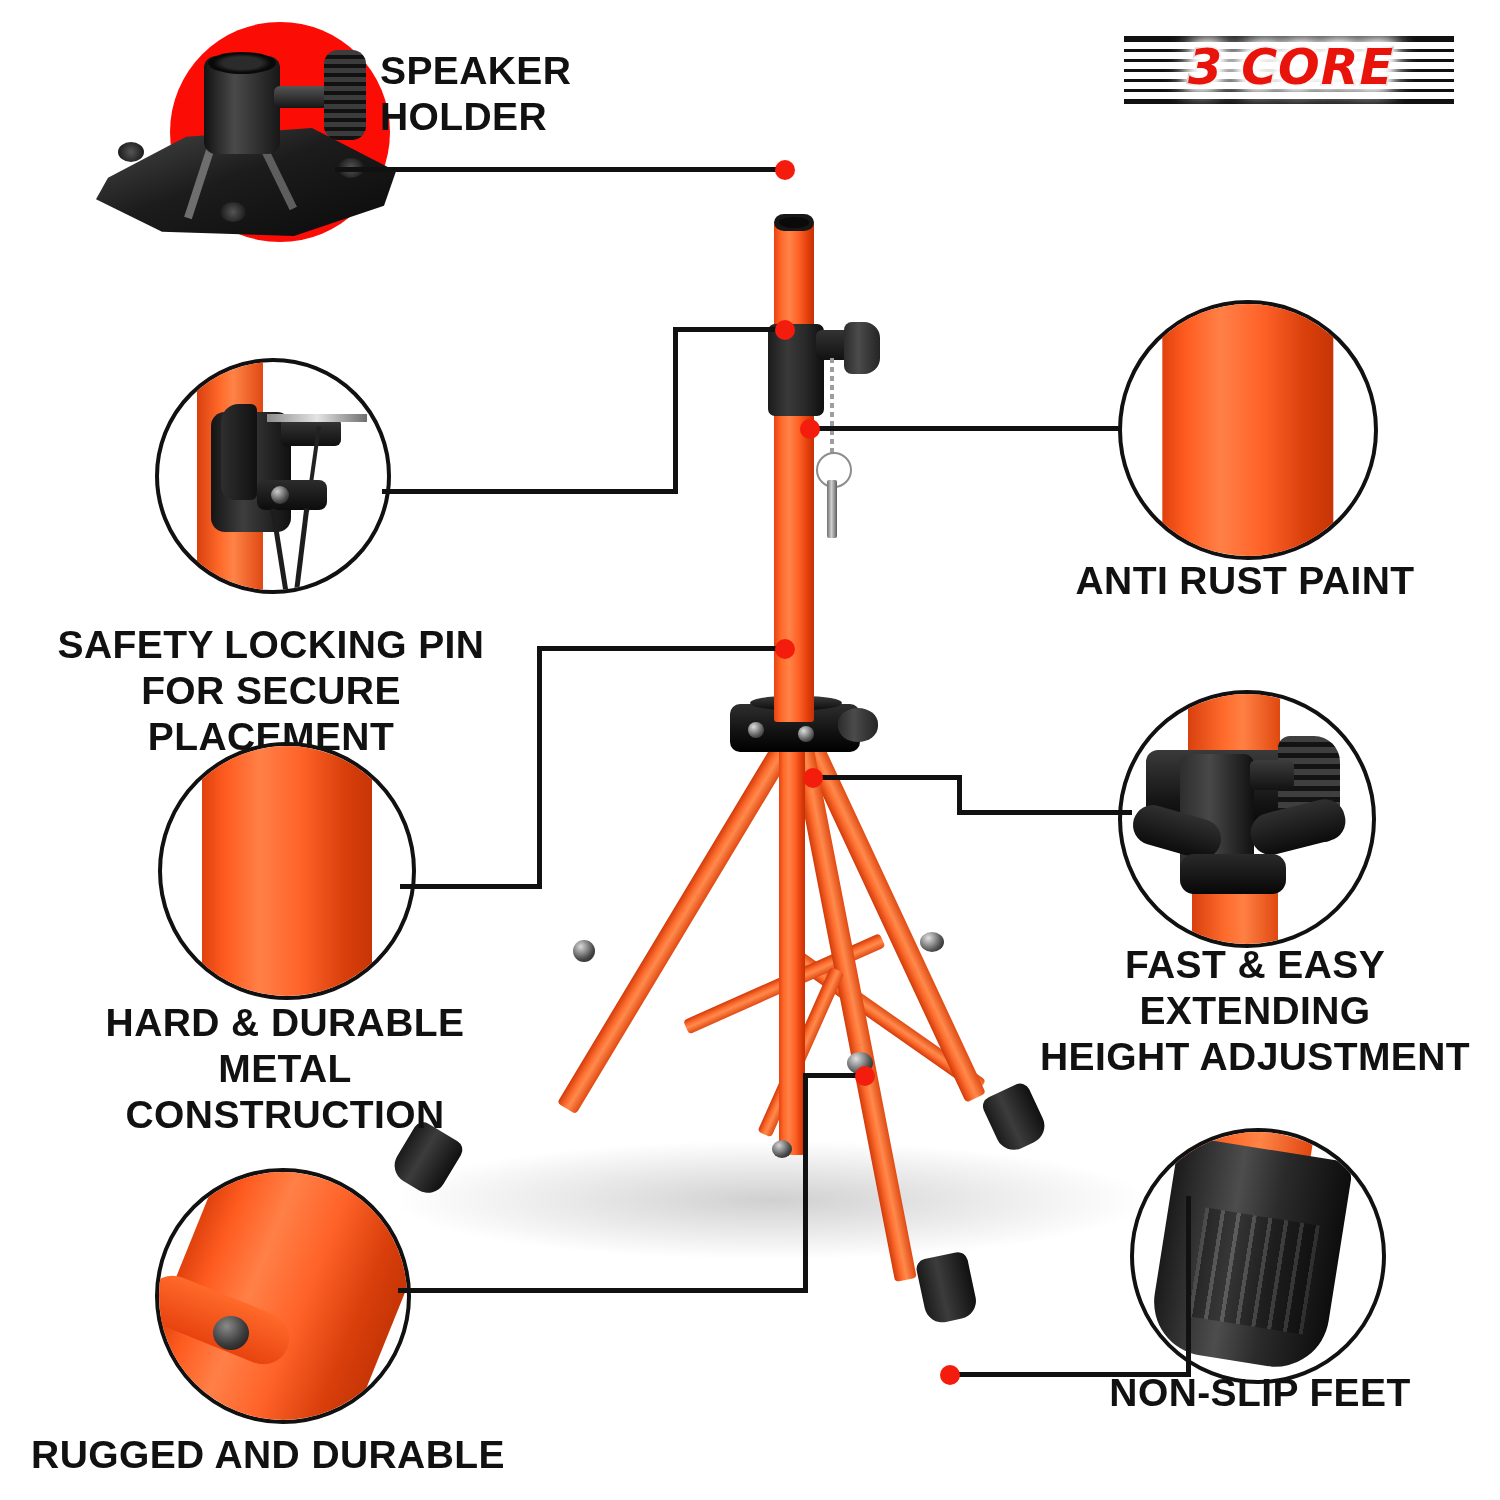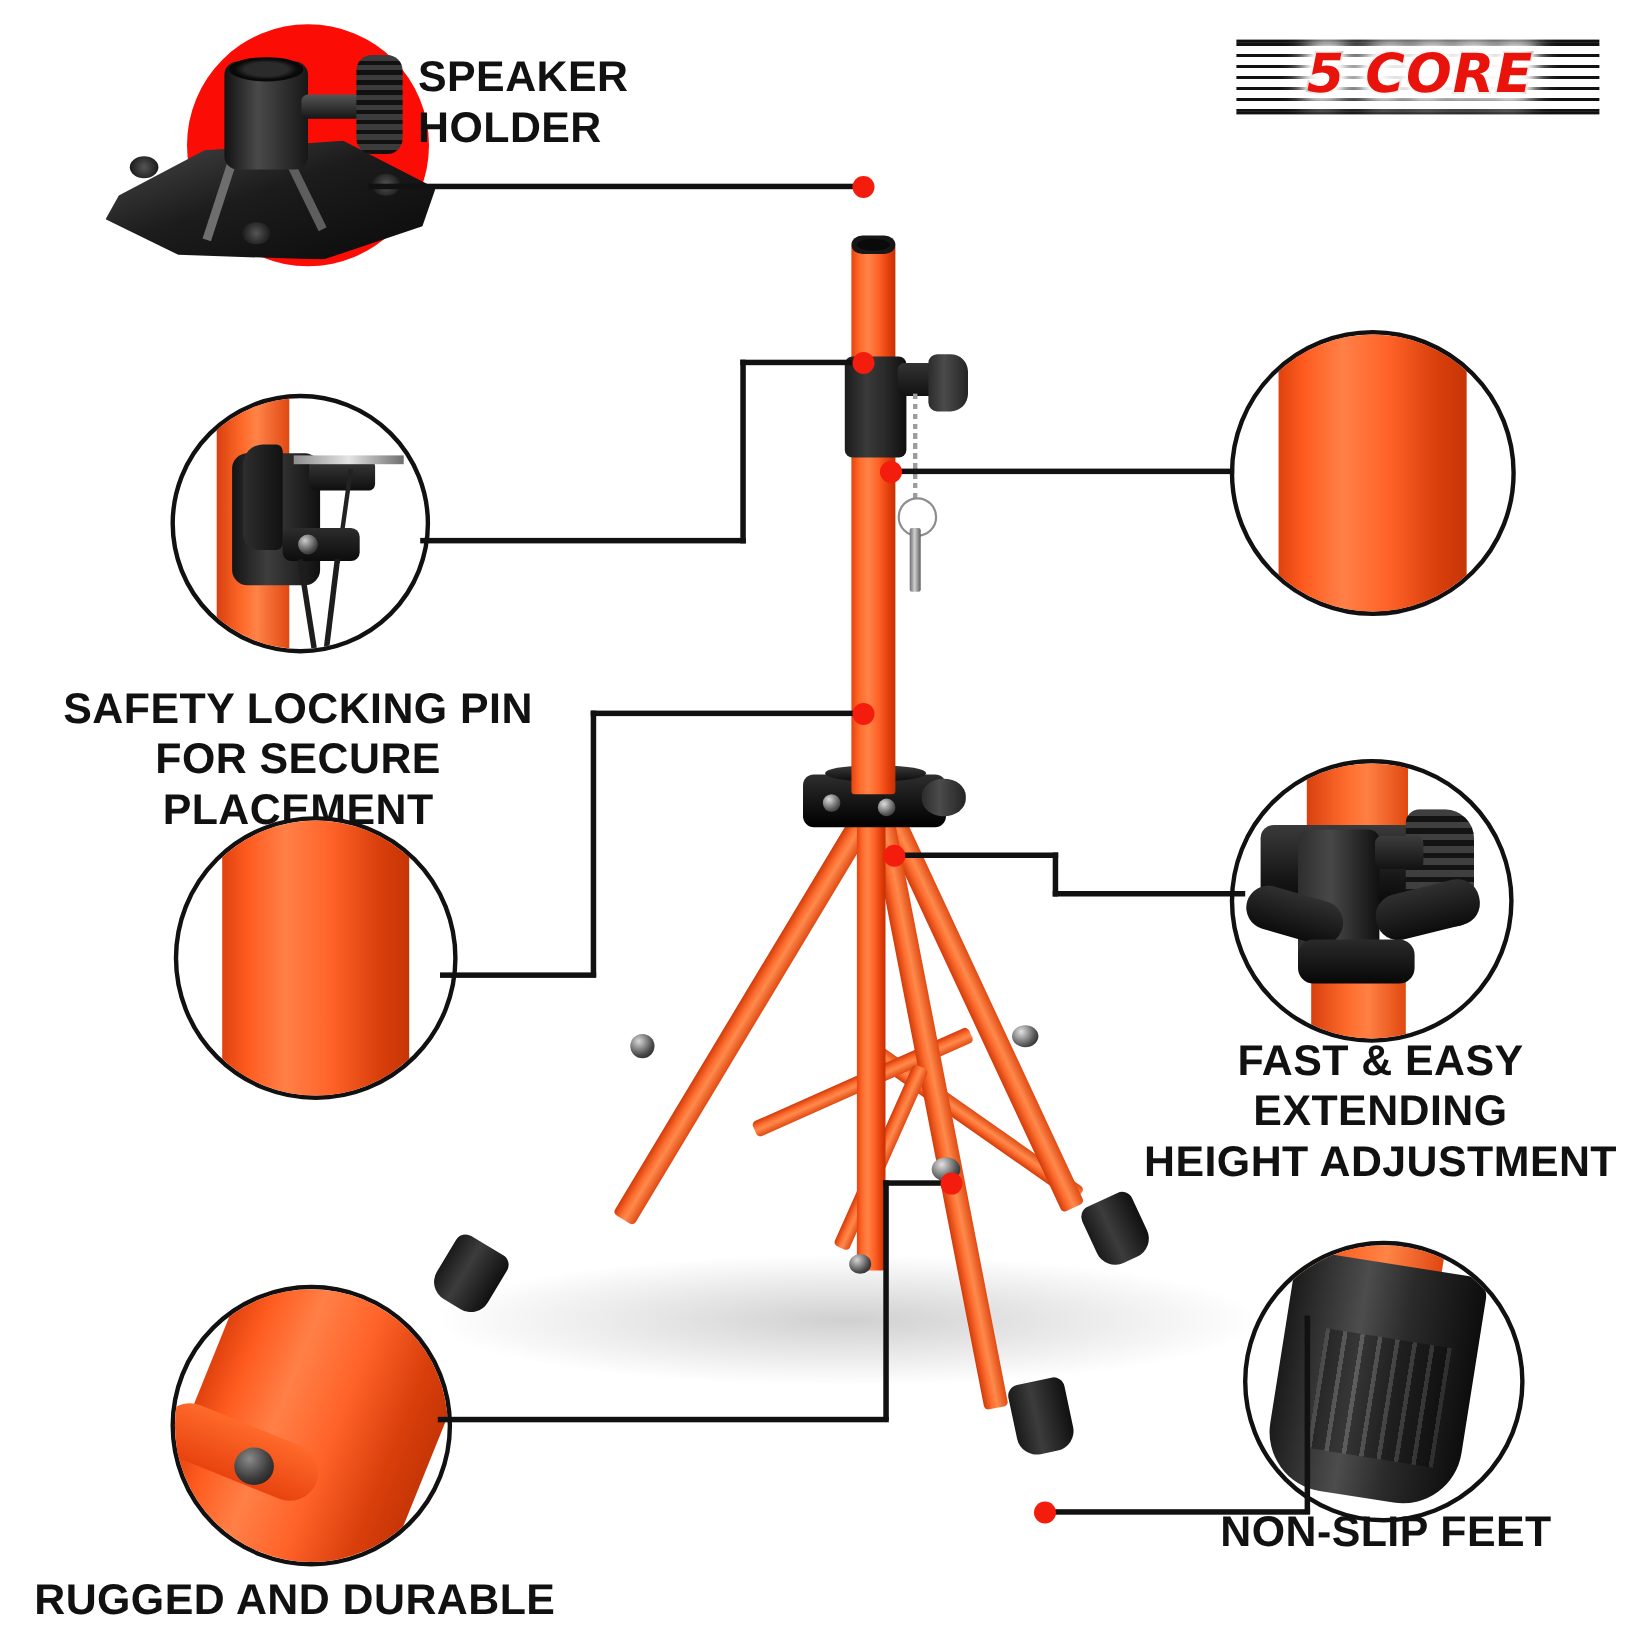--- a/index.html
+++ b/index.html
@@ -78,21 +78,21 @@
   .tube-fill.diag{transform:translateX(-50%) rotate(22deg);width:88%;height:170%;top:-32%;}
 </style>
 </head>
 <body>
 
 <div id="stage">
 
   <div id="logo">
     <div class="stripes"></div>
     <div class="wordwrap">
-      <span class="word">5 CORE</span>
+      <span class="word">3 CORE</span>
     </div>
   </div>
 
   <div id="product">
 
     <div class="shadow" style="left:60px;top:960px;width:760px;height:120px;"></div>
 
     <div class="legline" style="left:447px;top:560px;width:22px;height:430px;transform:rotate(31deg);"></div>
 
     <div class="legline" style="left:455px;top:775px;width:16px;height:230px;transform:rotate(-55deg);"></div>
@@ -184,20 +184,22 @@
   <div class="label" style="left:46px;top:622px;width:450px;">SAFETY LOCKING PIN
 FOR SECURE PLACEMENT</div>
   <div class="lead h" style="left:382px;top:489px;width:296px;"></div>
   <div class="lead v" style="left:673px;top:327px;height:167px;"></div>
   <div class="lead h" style="left:673px;top:327px;width:112px;"></div>
   <div class="dot" style="left:775px;top:320px;"></div>
 
   <div class="circle" style="left:158px;top:742px;width:250px;height:250px;">
     <div class="tube-fill"></div>
   </div>
+  <div class="label" style="left:40px;top:1000px;width:490px;">HARD &amp; DURABLE METAL
+CONSTRUCTION</div>
   <div class="lead h" style="left:400px;top:884px;width:142px;"></div>
   <div class="lead v" style="left:537px;top:646px;height:242px;"></div>
   <div class="lead h" style="left:537px;top:646px;width:248px;"></div>
   <div class="dot" style="left:775px;top:639px;"></div>
 
   <div class="circle" style="left:155px;top:1168px;width:248px;height:248px;">
     <div class="tube-fill diag"></div>
     <div class="abs" style="left:-16px;top:122px;width:150px;height:52px;border-radius:26px;
          transform:rotate(22deg);
          background:linear-gradient(to bottom,#ff6a2a,#e8430f);"></div>
@@ -206,20 +208,21 @@
   </div>
   <div class="label" style="left:28px;top:1432px;width:480px;">RUGGED AND DURABLE</div>
   <div class="lead h" style="left:398px;top:1288px;width:410px;"></div>
   <div class="lead v" style="left:803px;top:1073px;height:218px;"></div>
   <div class="lead h" style="left:803px;top:1073px;width:62px;"></div>
   <div class="dot" style="left:855px;top:1066px;"></div>
 
   <div class="circle" style="left:1118px;top:300px;width:252px;height:252px;">
     <div class="tube-fill"></div>
   </div>
+  <div class="label" style="left:1060px;top:558px;width:370px;">ANTI RUST PAINT</div>
   <div class="lead h" style="left:810px;top:426px;width:312px;"></div>
   <div class="dot" style="left:800px;top:419px;"></div>
 
   <div class="circle" style="left:1118px;top:690px;width:250px;height:250px;">
 
     <div class="abs" style="left:66px;top:-10px;width:92px;height:80px;
          background:linear-gradient(to right,#d9400f,#ff6d2d 40%,#ff8044 60%,#e0480f);"></div>
 
     <div class="abs" style="left:24px;top:56px;width:190px;height:92px;border-radius:12px;
          background:linear-gradient(to bottom,#3a3a3a,#151515 55%,#000);"></div>

